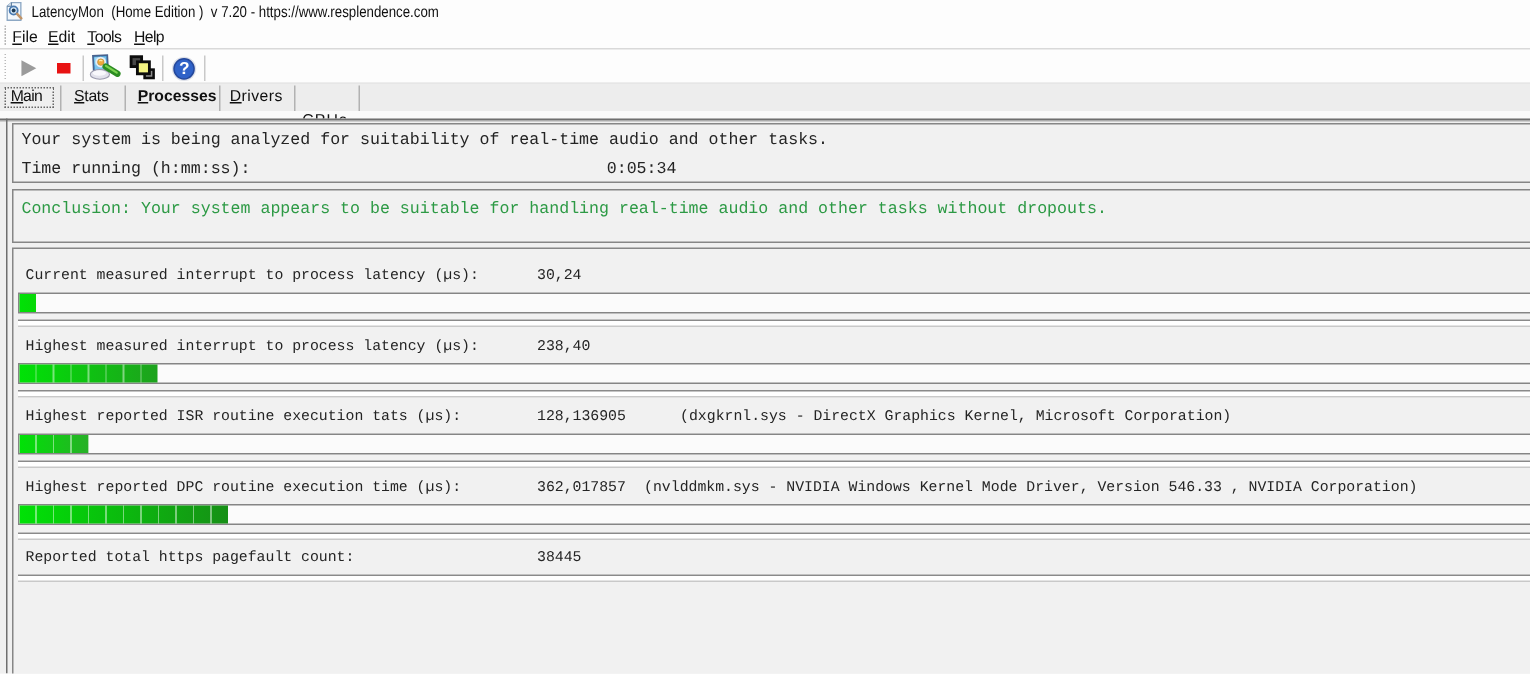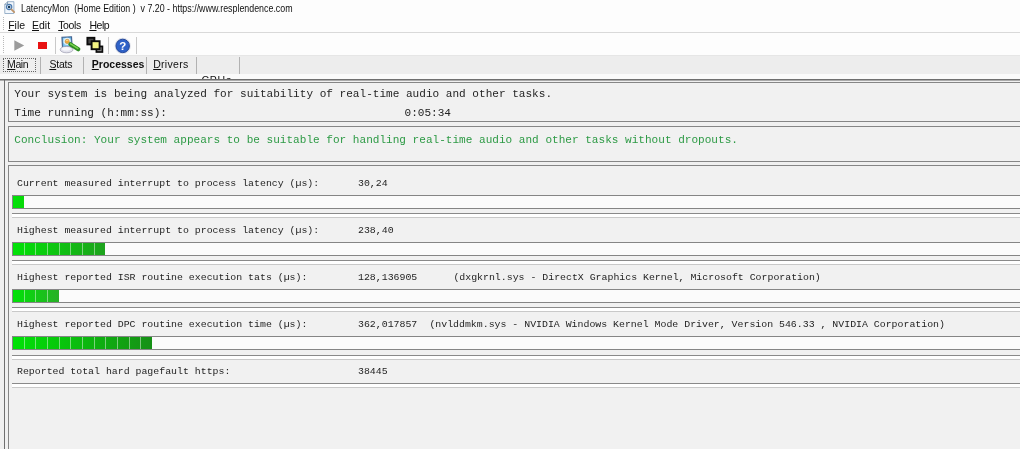--- a/index.html
+++ b/index.html
@@ -117,14 +117,14 @@
     <div class="fill" style="width:45.6px; background:repeating-linear-gradient(to right,transparent 0 10.65px,rgba(255,255,255,0.45) 10.65px 11.65px),linear-gradient(to right,#00e206,#27b027);"></div>
   </div>
 <div class="strip" style="top:307.3px;"></div>
 
 <div class="abs mono2" style="left:0; top:319.2px; width:1020px;"><span class="abs" style="left:17px;">Highest reported DPC routine execution time (µs):</span><span class="abs" style="left:358px;">362,017857</span><span class="abs" style="left:429.4px;">(nvlddmkm.sys - NVIDIA Windows Kernel Mode Driver, Version 546.33 , NVIDIA Corporation)</span></div>
 <div class="bar" style="top:336.4px;">
     <div class="fill" style="width:138.8px; background:repeating-linear-gradient(to right,transparent 0 10.65px,rgba(255,255,255,0.45) 10.65px 11.65px),linear-gradient(to right,#00e206,#169016);"></div>
   </div>
 <div class="strip" style="top:354.5px;"></div>
 
-<div class="abs mono2" style="left:0; top:366.4px; width:1020px;"><span class="abs" style="left:17px;">Reported total hard pagefault https:</span><span class="abs" style="left:358px;">38445</span></div>
+<div class="abs mono2" style="left:0; top:366.4px; width:1020px;"><span class="abs" style="left:17px;">Reported total https pagefault count:</span><span class="abs" style="left:358px;">38445</span></div>
 <div class="strip" style="top:382.9px;"></div>
 
 </body></html>

